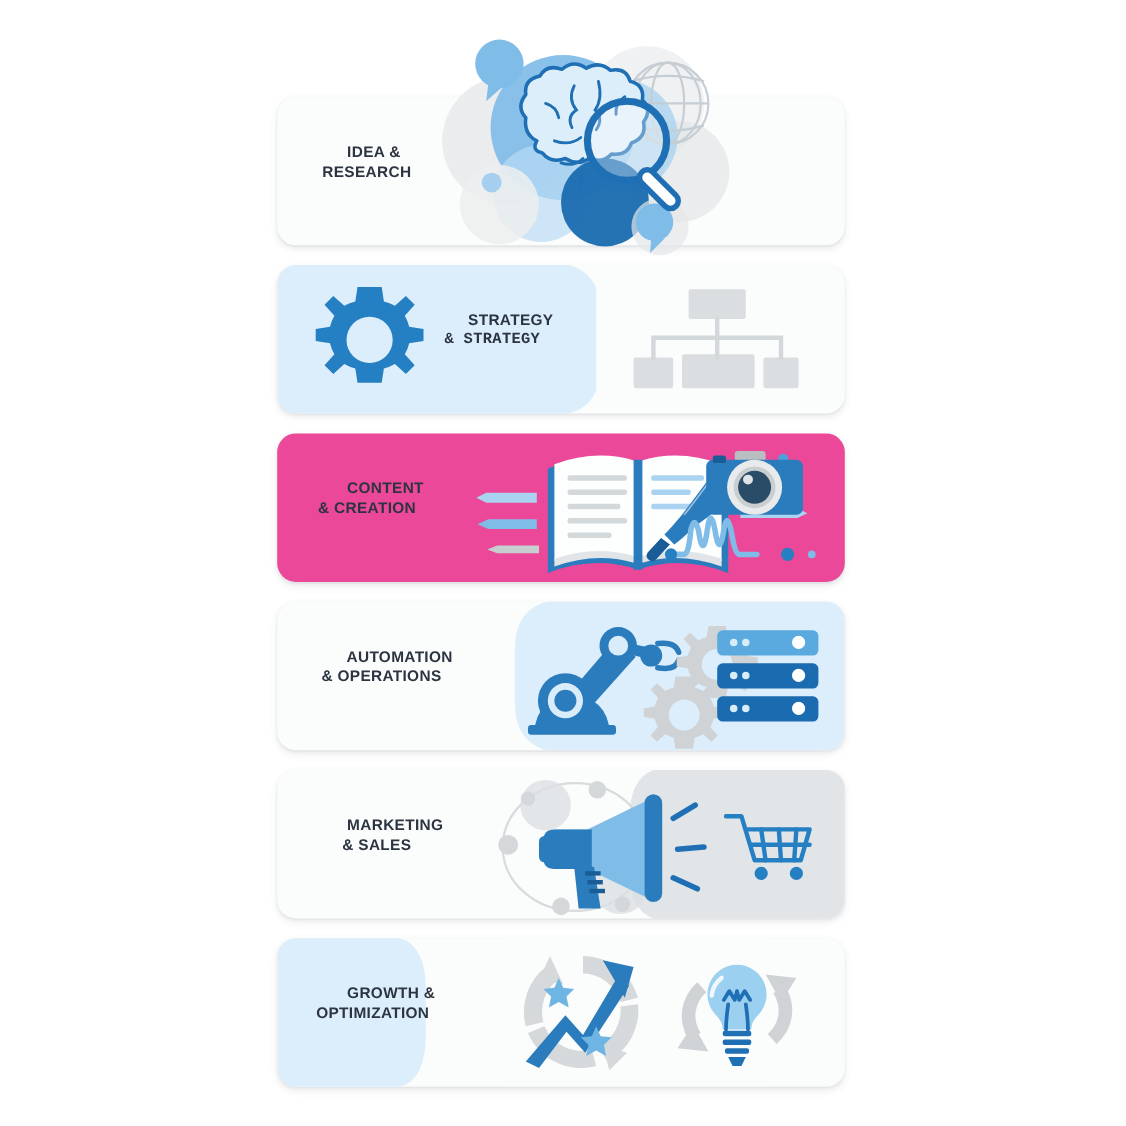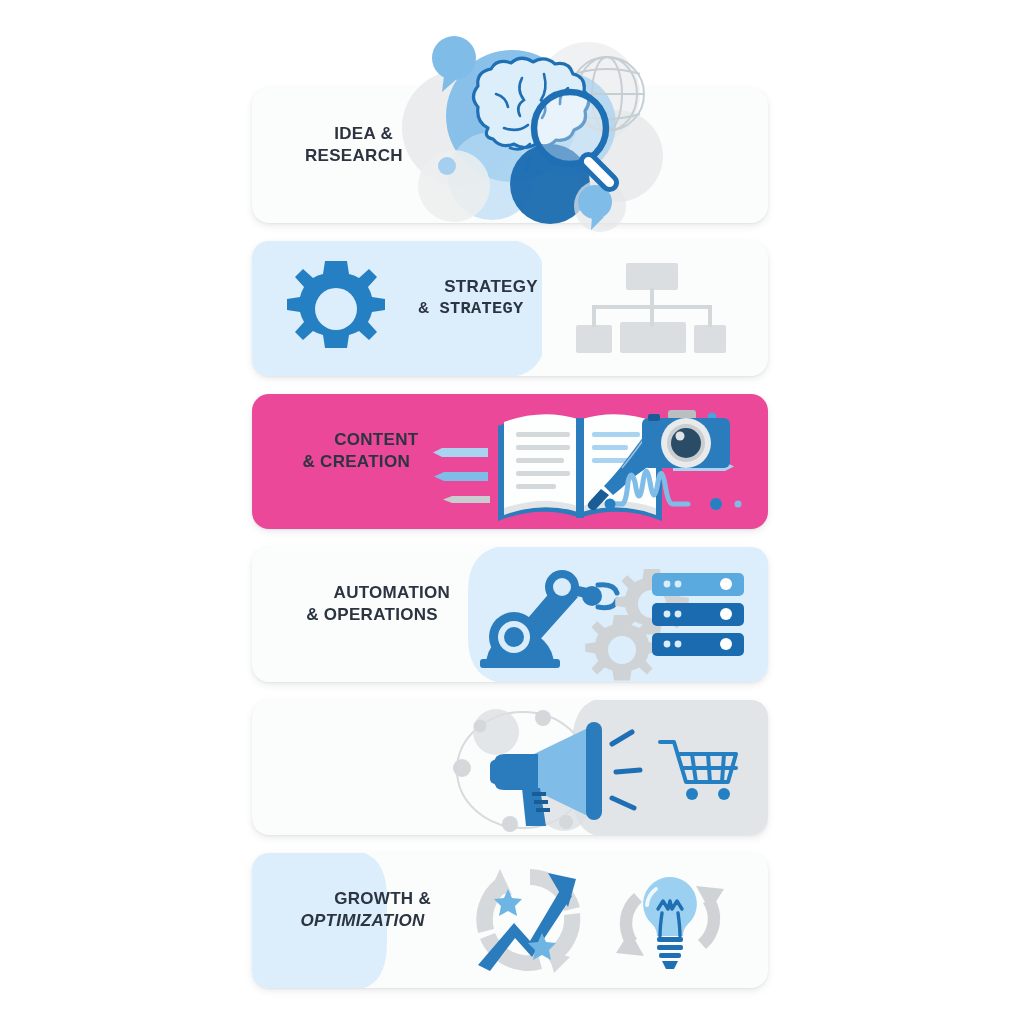--- a/index.html
+++ b/index.html
@@ -60,27 +60,26 @@
     top: -2px;
     width: 330px;
     height: 139px;
   }
   .label {
     position: absolute;
     left: 30px;
     top: 50%;
     transform: translateY(-50%);
     color: #2b3440;
-    font-size: 17px;
+    font-size: 14px;
     font-weight: 700;
     letter-spacing: 0.3px;
     line-height: 1.30;
     z-index: 6;
     white-space: pre;
-    margin-left: 12px;
   }
   .label .l2 { display: block; padding-left: 11px; text-align: center; }
   .label.wide .l2 { padding-left: 0; }
   .art {
     position: absolute;
     z-index: 4;
     pointer-events: none;
   }
   .art svg { display: block; overflow: visible; }
 </style>
@@ -417,20 +416,23 @@
             <line x1="34" y1="18" x2="38" y2="46"></line>
             <line x1="50" y1="18" x2="52" y2="46"></line>
             <line x1="66" y1="18" x2="64" y2="46"></line>
             <line x1="25" y1="32" x2="78" y2="32"></line>
           </g>
           <circle cx="34" cy="58" r="6" fill="#2580c3"></circle>
           <circle cx="66" cy="58" r="6" fill="#2580c3"></circle>
         </svg>
       </div>
 
+      <div class="label">
+        <span>MARKETING</span><span class="l2" style="padding-left:0;">&amp; SALES</span>
+      </div>
     </div>
 
     <div class="card">
       <div class="card-clip">
         <svg class="blob blob-left" viewBox="0 0 292 139" preserveAspectRatio="none" style="width:200px;">
           <path d="M0 0 H148 q52 0 52 48 v43 q0 48 -52 48 H0 Z" fill="#dceefb"></path>
         </svg>
       </div>
 
       <div class="art" style="left:218px; top:12px; width:120px; height:112px;">
@@ -472,18 +474,18 @@
           <g fill="#1f6fb4">
             <rect x="49" y="68" width="26" height="5" rx="2"></rect>
             <rect x="49" y="76" width="26" height="5" rx="2"></rect>
             <rect x="51" y="84" width="22" height="5" rx="2"></rect>
             <path d="M54 92 h16 l-4 8 h-8 Z"></path>
           </g>
         </svg>
       </div>
 
       <div class="label">
-        <span>GROWTH &amp;</span><span class="l2" style="padding-left:0;font-style:italic;">OPTIMIZATION</span>
+        <span>GROWTH &amp;</span><span class="l2" style="padding-left:0;">OPTIMIZATION</span>
       </div>
     </div>
 
   </div>
 </div>
 
 </body></html>

